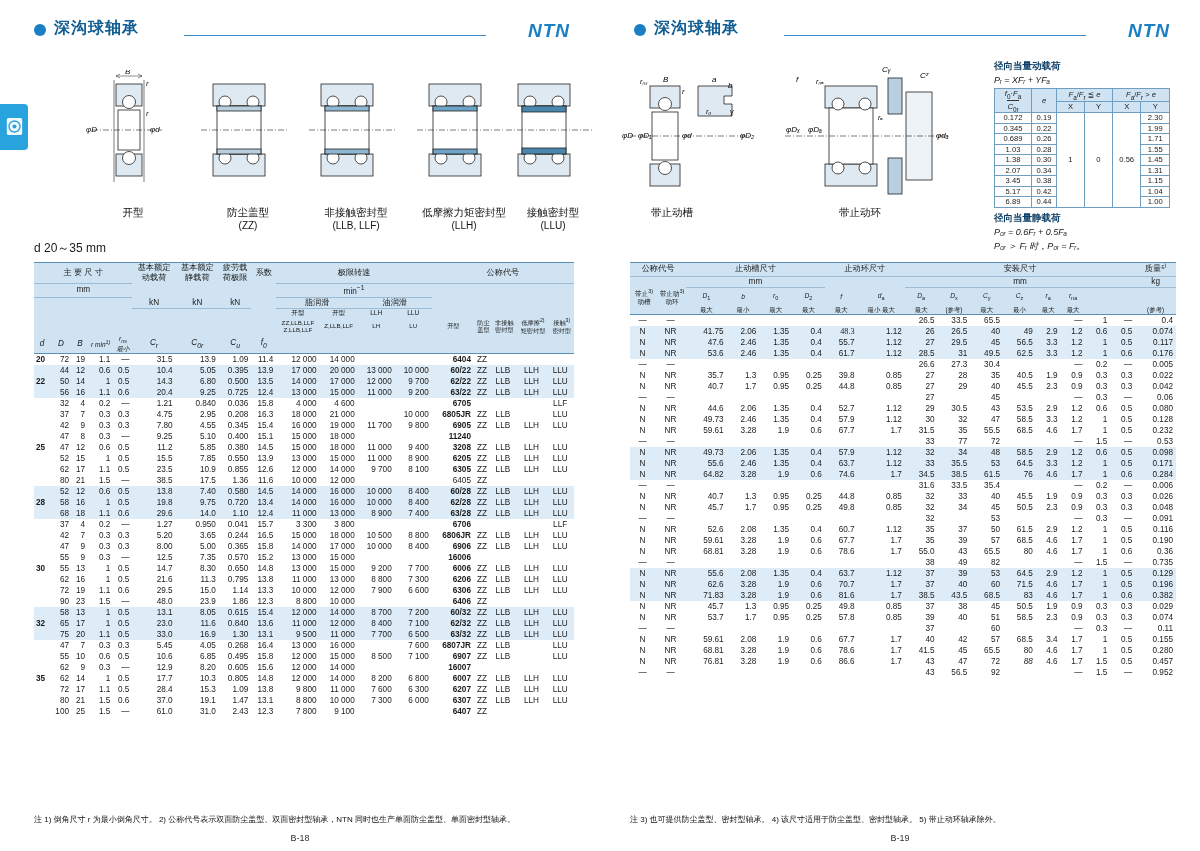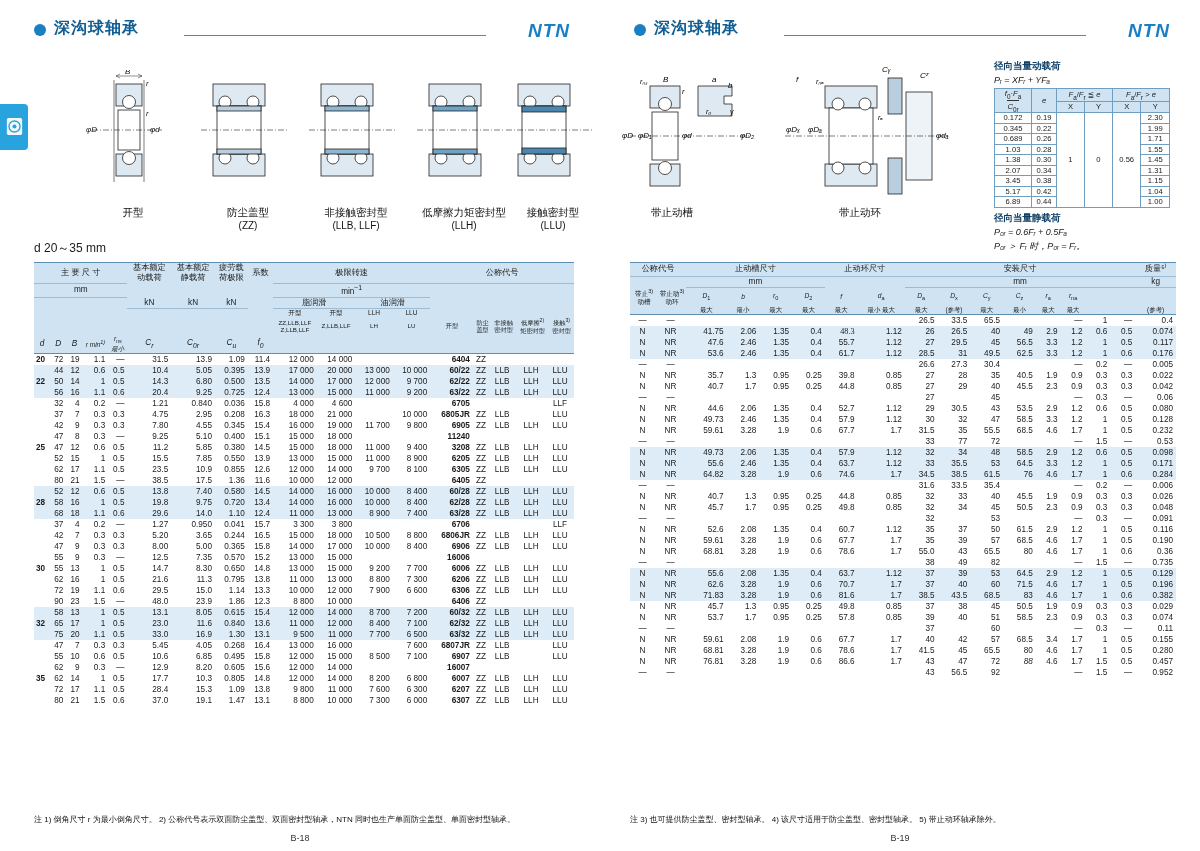--- a/index.html
+++ b/index.html
@@ -502,21 +502,21 @@
               <td class="r" style="padding-right: 3px; height: 11px;">1.5</td>
               <td class="r" style="padding-right: 3px; height: 11px;">—</td>
               <td class="r" style="padding-right: 3px; height: 11px;">38.5</td>
               <td class="r" style="padding-right: 3px; height: 11px;">17.5</td>
               <td class="r" style="padding-right: 3px; height: 11px;">1.36</td>
               <td class="r" style="padding-right: 3px; height: 11px;">11.6</td>
               <td class="r" style="padding-right: 3px; height: 11px;">10 000</td>
               <td class="r" style="padding-right: 3px; height: 11px;">12 000</td>
               <td class="r" style="padding-right: 3px; height: 11px;"></td>
               <td class="r" style="padding-right: 3px; height: 11px;"></td>
-              <td class="r" style="padding-right: 4px; height: 11px; font-weight: bold;">6405</td>
+              <td class="r" style="padding-right: 4px; height: 11px; font-weight: normal;">6405</td>
               <td class="c" style="padding-right: 3px; height: 11px;">ZZ</td>
               <td class="c" style="padding-right: 3px; height: 11px;"></td>
               <td class="c" style="padding-right: 3px; height: 11px;"></td>
               <td class="c" style="padding-right: 3px; height: 11px;"></td>
             </tr>
             <tr class="rowB">
               <td class="c" style="padding-right: 3px; height: 11px; font-weight: bold;"></td>
               <td class="r" style="padding-right: 3px; height: 11px;">52</td>
               <td class="r" style="padding-right: 3px; height: 11px;">12</td>
               <td class="r" style="padding-right: 3px; height: 11px;">0.6</td>
@@ -907,20 +907,40 @@
               <td class="r" style="padding-right: 3px; height: 11px;">13.1</td>
               <td class="r" style="padding-right: 3px; height: 11px;">8 800</td>
               <td class="r" style="padding-right: 3px; height: 11px;">10 000</td>
               <td class="r" style="padding-right: 3px; height: 11px;">7 300</td>
               <td class="r" style="padding-right: 3px; height: 11px;">6 000</td>
               <td class="r" style="padding-right: 4px; height: 11px; font-weight: bold;">6307</td>
               <td class="c" style="padding-right: 3px; height: 11px;">ZZ</td>
               <td class="c" style="padding-right: 3px; height: 11px;">LLB</td>
               <td class="c" style="padding-right: 3px; height: 11px;">LLH</td>
               <td class="c" style="padding-right: 3px; height: 11px;">LLU</td>
+            </tr>
+            <tr class="rowA">
+              <td class="c" style="padding-right: 3px; height: 11px; font-weight: bold;"></td>
+              <td class="r" style="padding-right: 3px; height: 11px;">100</td>
+              <td class="r" style="padding-right: 3px; height: 11px;">25</td>
+              <td class="r" style="padding-right: 3px; height: 11px;">1.5</td>
+              <td class="r" style="padding-right: 3px; height: 11px;">—</td>
+              <td class="r" style="padding-right: 3px; height: 11px;">61.0</td>
+              <td class="r" style="padding-right: 3px; height: 11px;">31.0</td>
+              <td class="r" style="padding-right: 3px; height: 11px;">2.43</td>
+              <td class="r" style="padding-right: 3px; height: 11px;">12.3</td>
+              <td class="r" style="padding-right: 3px; height: 11px;">7 800</td>
+              <td class="r" style="padding-right: 3px; height: 11px;">9 100</td>
+              <td class="r" style="padding-right: 3px; height: 11px;"></td>
+              <td class="r" style="padding-right: 3px; height: 11px;"></td>
+              <td class="r" style="padding-right: 4px; height: 11px; font-weight: bold;">6407</td>
+              <td class="c" style="padding-right: 3px; height: 11px;">ZZ</td>
+              <td class="c" style="padding-right: 3px; height: 11px;"></td>
+              <td class="c" style="padding-right: 3px; height: 11px;"></td>
+              <td class="c" style="padding-right: 3px; height: 11px;"></td>
             </tr>
           </tbody>
       </table>
     </div>
 
     <div class="notes">注 1) 倒角尺寸 r 为最小倒角尺寸。     2) 公称代号表示双面防尘盖型、双面密封型轴承，NTN 同时也生产单面防尘盖型、单面密封型轴承。</div>
     <div class="pageno">B-18</div>
   </div>
 
   <div class="sheet right">

